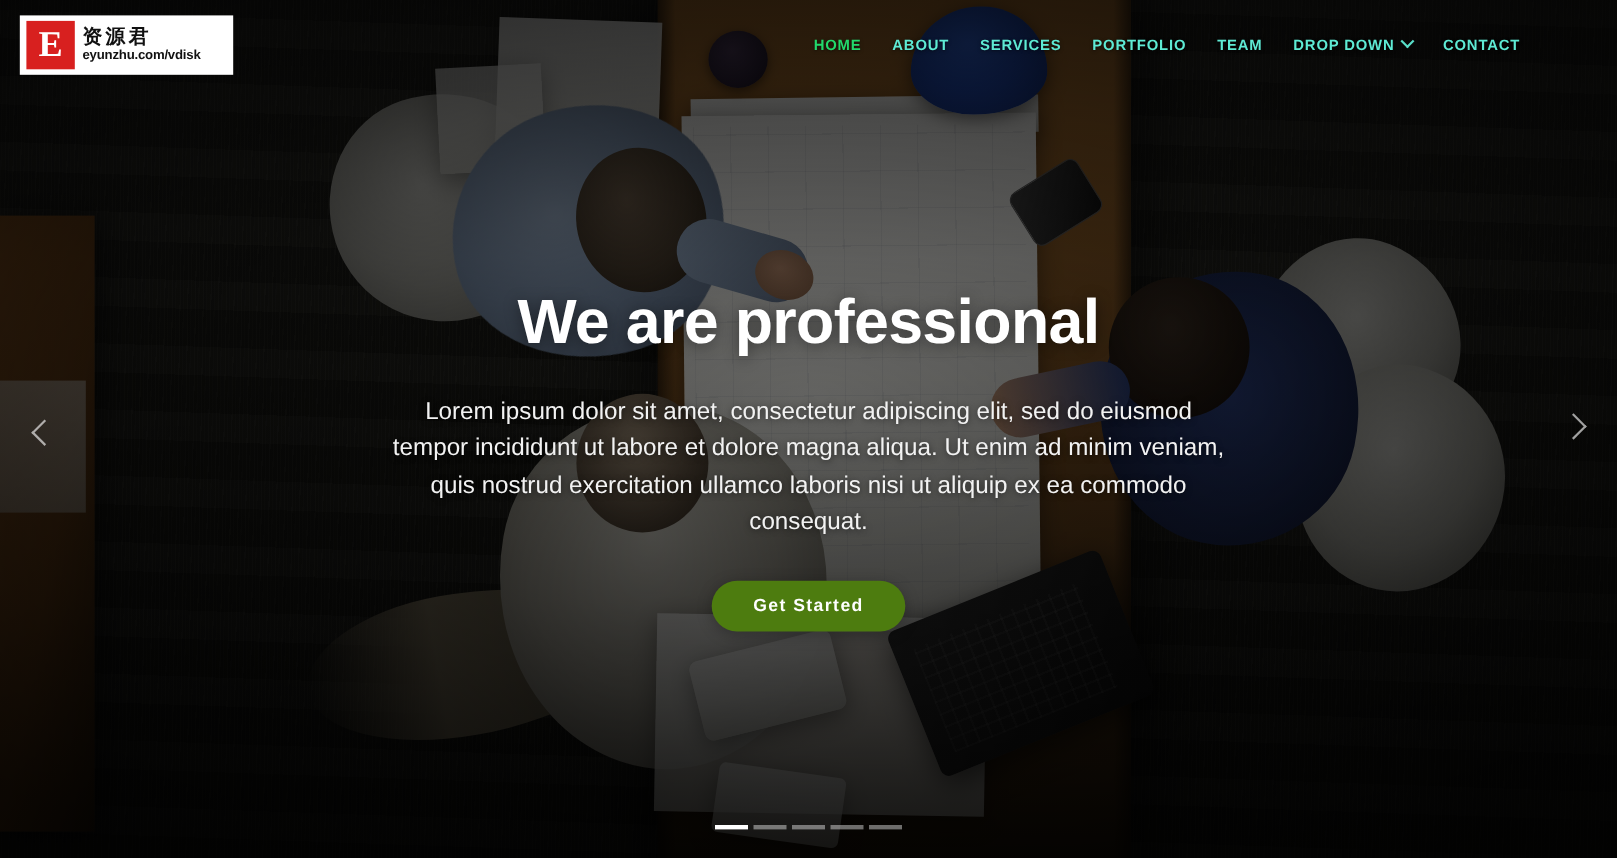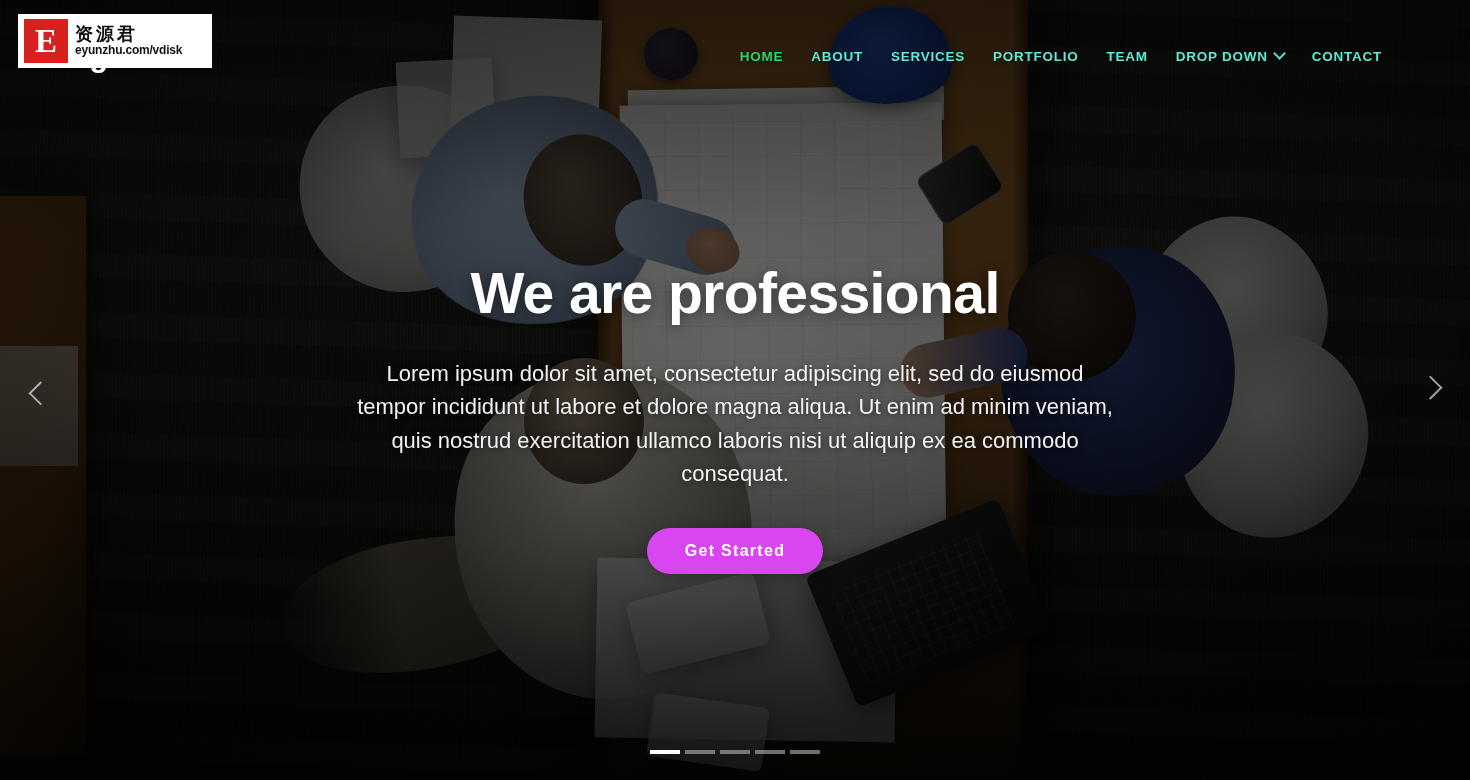--- a/index.html
+++ b/index.html
@@ -223,21 +223,21 @@
   .hero-overlay {
     position: absolute; inset: 0;
     background:
       radial-gradient(ellipse 74% 62% at 50% 46%, rgba(0,0,0,0.30) 0%, rgba(0,0,0,0.52) 58%, rgba(0,0,0,0.74) 100%),
       linear-gradient(180deg, rgba(0,0,0,0.42) 0%, rgba(0,0,0,0.30) 30%, rgba(0,0,0,0.40) 70%, rgba(0,0,0,0.58) 100%);
   }
 
   
   .navbar {
     position: absolute;
-    top: 16px; left: 0; right: 0;
+    top: 0; left: 0; right: 0;
     height: 80px;
     display: flex;
     align-items: center;
     padding: 0 74px 0 28px;
     z-index: 40;
   }
   .logo {
     font-size: 31px;
     font-weight: 700;
     color: #ffffff;
@@ -301,21 +301,21 @@
     line-height: 1.52;
     color: #f2f2f2;
     text-shadow: 0 1px 6px rgba(0,0,0,0.55);
   }
   .hero-btn {
     display: inline-block;
     margin-top: 38px;
     padding: 14px 38px;
     border: 0;
     border-radius: 26px;
-    background: #d946ef;
+    background: #4d7c0f;
     color: #ffffff;
     font-family: inherit;
     font-size: 16px;
     font-weight: 700;
     letter-spacing: 1.3px;
     cursor: pointer;
     box-shadow: 0 3px 14px rgba(0,0,0,0.28);
   }
 
   

